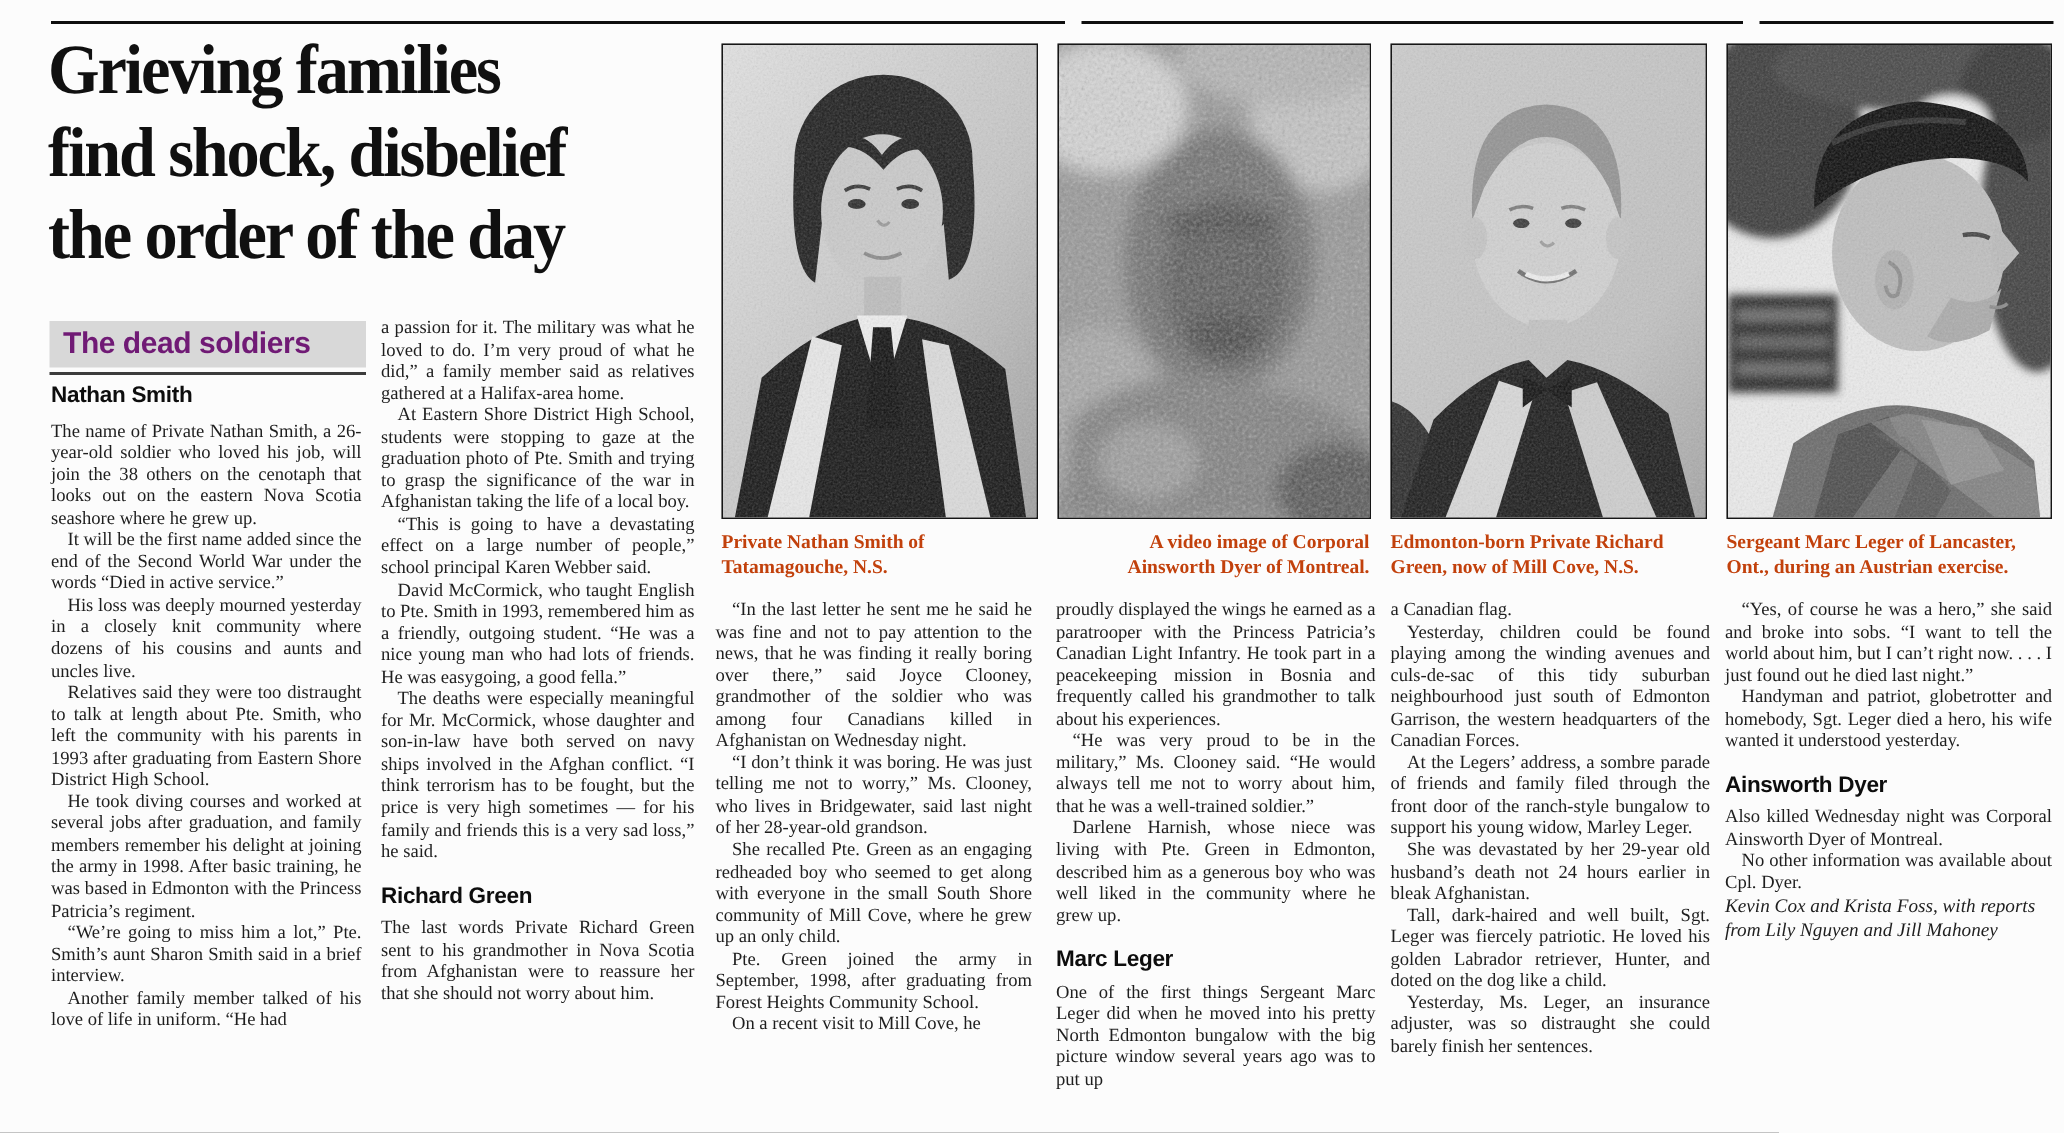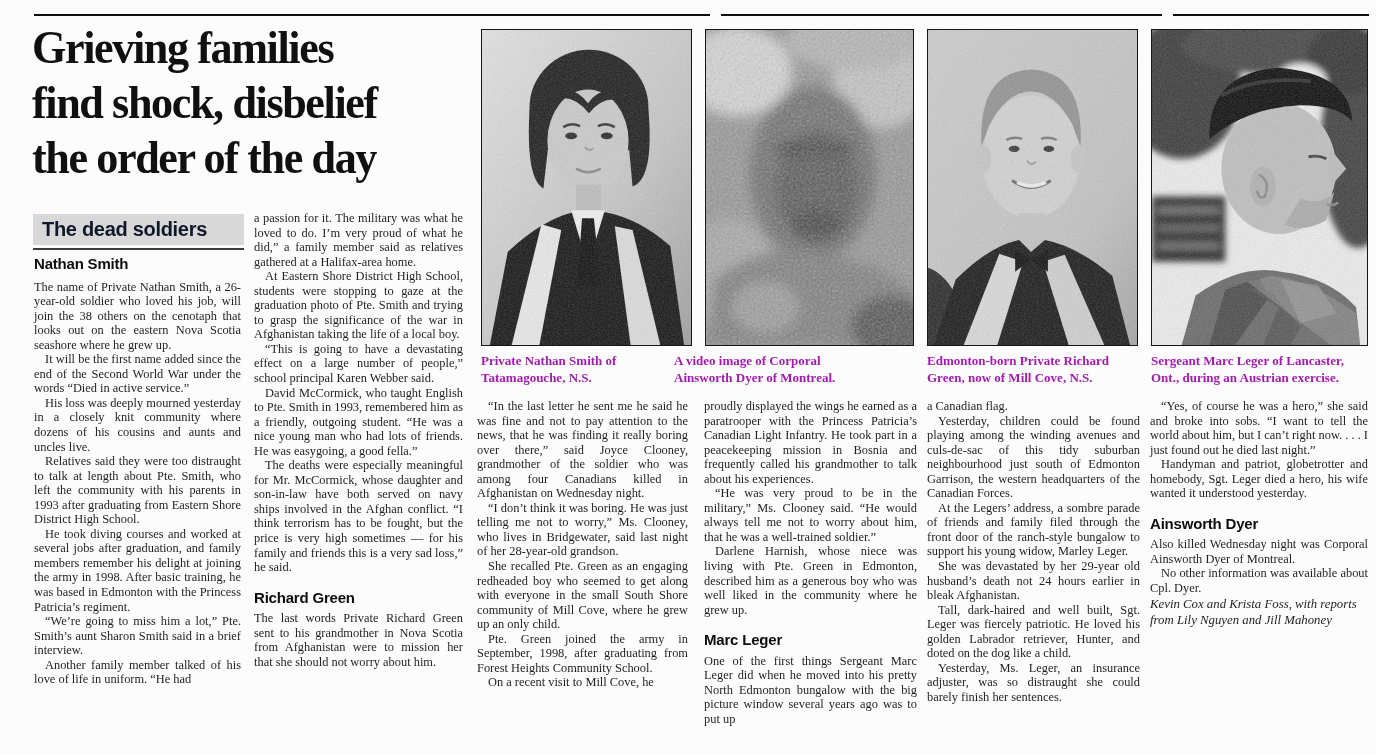--- a/index.html
+++ b/index.html
@@ -5,33 +5,33 @@
   html,body{margin:0;padding:0;background:#9a9a9a;}
   .page{position:relative;width:1376px;height:755px;background:#fcfcfc;color:#1c1c1c;
         font-family:"Liberation Serif", serif;overflow:hidden;}
   .rule-top{position:absolute;top:14px;height:2px;background:#0e0e0e;}
   .headline{position:absolute;left:32px;top:20px;width:480px;margin:0;
             font-family:"Liberation Serif", serif;font-weight:700;color:#101010;
             font-size:47px;line-height:55px;letter-spacing:-1.5px;
             transform:scaleX(0.94);transform-origin:0 0;}
   .kicker{position:absolute;left:33px;top:214px;width:211px;height:31px;background:#d8d8d8;
           font-family:"Liberation Sans", sans-serif;font-weight:700;font-size:20px;line-height:31px;
-          padding-left:9px;box-sizing:border-box;color:#0f172a;letter-spacing:-0.3px;}
+          padding-left:9px;box-sizing:border-box;color:#701a75;letter-spacing:-0.3px;}
   .kicker-rule{position:absolute;left:33px;top:248px;width:211px;height:2px;background:#3c3c3c;}
   .col{position:absolute;font-size:12.4px;line-height:14.55px;text-align:justify;color:#1e1e1e;}
   .col p{margin:0;}
   .col p.ind{text-indent:11px;}
   .subhead{font-family:"Liberation Sans", sans-serif;font-weight:700;font-size:15px;
            margin:16px 0 6px;text-align:left;letter-spacing:-0.2px;color:#0d0d0d;}
   .subhead.first{margin-top:0;margin-bottom:8px;}
   .photo{position:absolute;top:29px;height:317px;margin:0;border:1px solid #161616;
          box-sizing:border-box;background:#b5b5b5;}
   .photo svg{display:block;width:100%;height:100%;}
   .caption{position:absolute;top:353px;font-weight:700;font-size:13px;line-height:16.5px;
-           text-align:left;color:#a21caf;}
+           text-align:left;color:#c2410c;}
   .byline{margin-top:13px;font-style:italic;text-align:left;font-size:12.8px;line-height:16px;}
 </style>
 </head>
 <body>
 
 <div class="page">
 
   <div class="rule-top" style="left:34px;width:676px;"></div>
   <div class="rule-top" style="left:721px;width:441px;"></div>
   <div class="rule-top" style="left:1173px;width:196px;"></div>
@@ -180,21 +180,21 @@
       <path d="M30,318 L44,268 Q90,236 130,244 Q180,250 206,280 L210,318 Z" fill="#696969"></path>
       <polygon points="58,318 74,262 108,250 118,270 84,318" fill="#4b4b4b"></polygon>
       <polygon points="130,252 168,258 186,286 150,296" fill="#8d8d8d"></polygon>
       <polygon points="96,260 128,280 112,318 140,318 150,300 120,264" fill="#575757"></polygon>
       <path d="M96,254 L180,318 L210,318 L206,286 Q160,252 120,248 Z" fill="#9a9a9a" opacity="0.5"></path>
       <rect width="217" height="318" filter="url(#p4n)" opacity="0.30"></rect>
     </svg>
   </figure>
 
   <div class="caption" style="left:481px;width:200px;">Private Nathan Smith of Tatamagouche, N.S.</div>
-  <div class="caption" style="left:674px;width:200px;">A video image of Corporal Ainsworth Dyer of Montreal.</div>
+  <div class="caption" style="left:713px;width:200px;text-align:right;">A video image of Corporal Ainsworth Dyer of Montreal.</div>
   <div class="caption" style="left:927px;width:205px;">Edmonton-born Private Richard Green, now of Mill Cove, N.S.</div>
   <div class="caption" style="left:1151px;width:217px;">Sergeant Marc Leger of Lancaster, Ont., during an Austrian exercise.</div>
 
   <div class="col" style="left:34px;top:257px;width:207px;">
     <h3 class="subhead first">Nathan Smith</h3>
     <p>The name of Private Nathan Smith, a 26-year-old soldier who loved his job, will join the 38 others on the cenotaph that looks out on the eastern Nova Scotia seashore where he grew up.</p>
     <p class="ind">It will be the first name added since the end of the Second World War under the words “Died in active service.”</p>
     <p class="ind">His loss was deeply mourned yesterday in a closely knit community where dozens of his cousins and aunts and uncles live.</p>
     <p class="ind">Relatives said they were too distraught to talk at length about Pte. Smith, who left the community with his parents in 1993 after graduating from Eastern Shore District High School.</p>
     <p class="ind">He took diving courses and worked at several jobs after graduation, and family members remember his delight at joining the army in 1998. After basic training, he was based in Edmonton with the Princess Patricia’s regiment.</p>
@@ -202,21 +202,21 @@
     <p class="ind">Another family member talked of his love of life in uniform. “He had</p>
   </div>
 
   <div class="col" style="left:254px;top:211px;width:209px;">
     <p>a passion for it. The military was what he loved to do. I’m very proud of what he did,” a family member said as relatives gathered at a Halifax-area home.</p>
     <p class="ind">At Eastern Shore District High School, students were stopping to gaze at the graduation photo of Pte. Smith and trying to grasp the significance of the war in Afghanistan taking the life of a local boy.</p>
     <p class="ind">“This is going to have a devastating effect on a large number of people,” school principal Karen Webber said.</p>
     <p class="ind">David McCormick, who taught English to Pte. Smith in 1993, remembered him as a friendly, outgoing student. “He was a nice young man who had lots of friends. He was easygoing, a good fella.”</p>
     <p class="ind">The deaths were especially meaningful for Mr. McCormick, whose daughter and son-in-law have both served on navy ships involved in the Afghan conflict. “I think terrorism has to be fought, but the price is very high sometimes — for his family and friends this is a very sad loss,” he said.</p>
     <h3 class="subhead">Richard Green</h3>
-    <p>The last words Private Richard Green sent to his grandmother in Nova Scotia from Afghanistan were to mission her that she should not worry about him.</p>
+    <p>The last words Private Richard Green sent to his grandmother in Nova Scotia from Afghanistan were to reassure her that she should not worry about him.</p>
   </div>
 
   <div class="col" style="left:477px;top:399px;width:211px;">
     <p class="ind">“In the last letter he sent me he said he was fine and not to pay attention to the news, that he was finding it really boring over there,” said Joyce Clooney, grandmother of the soldier who was among four Canadians killed in Afghanistan on Wednesday night.</p>
     <p class="ind">“I don’t think it was boring. He was just telling me not to worry,” Ms. Clooney, who lives in Bridgewater, said last night of her 28-year-old grandson.</p>
     <p class="ind">She recalled Pte. Green as an engaging redheaded boy who seemed to get along with everyone in the small South Shore community of Mill Cove, where he grew up an only child.</p>
     <p class="ind">Pte. Green joined the army in September, 1998, after graduating from Forest Heights Community School.</p>
     <p class="ind">On a recent visit to Mill Cove, he</p>
   </div>
 

